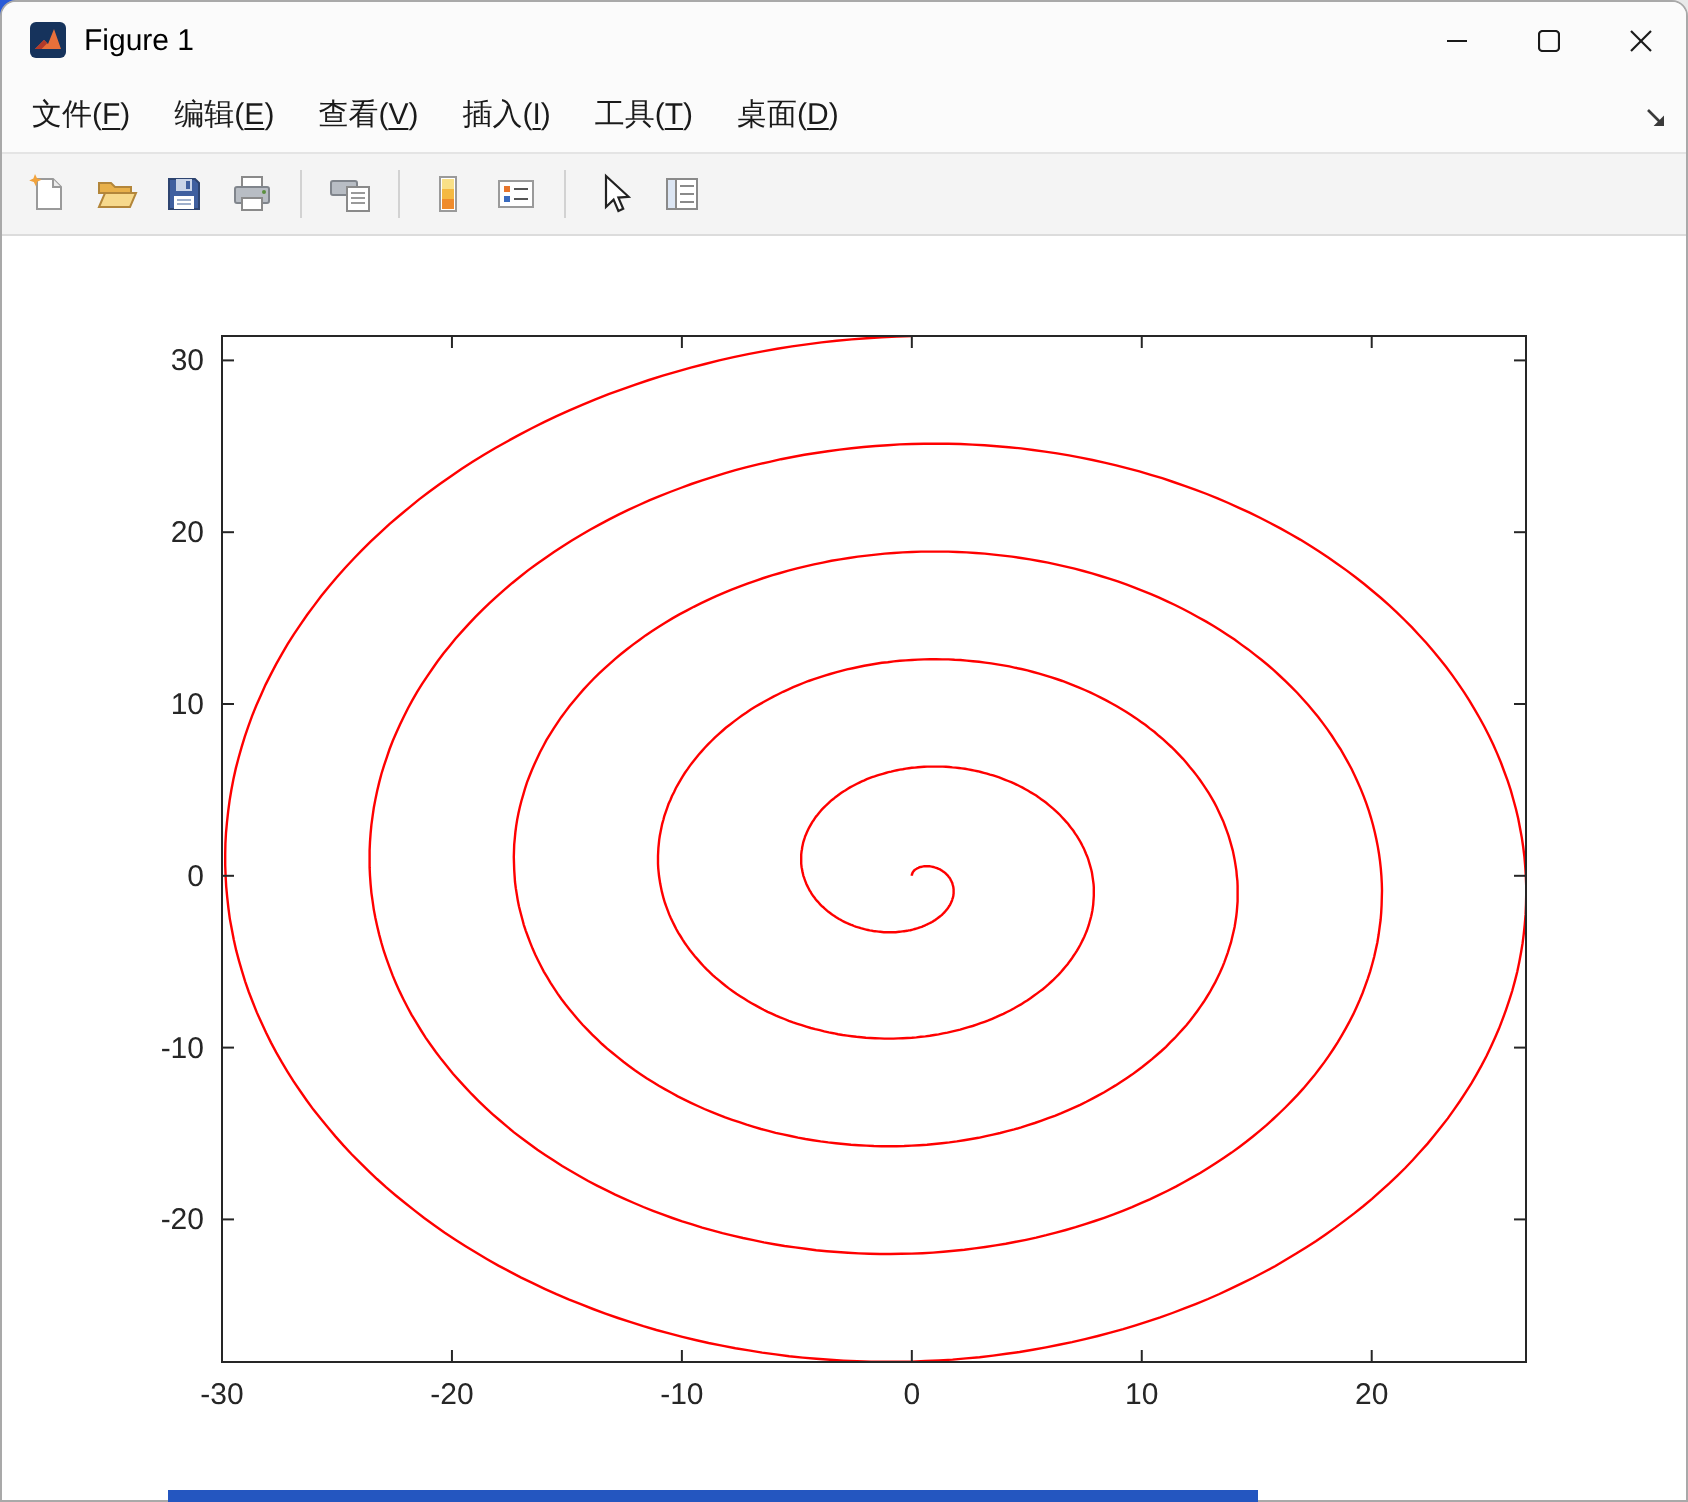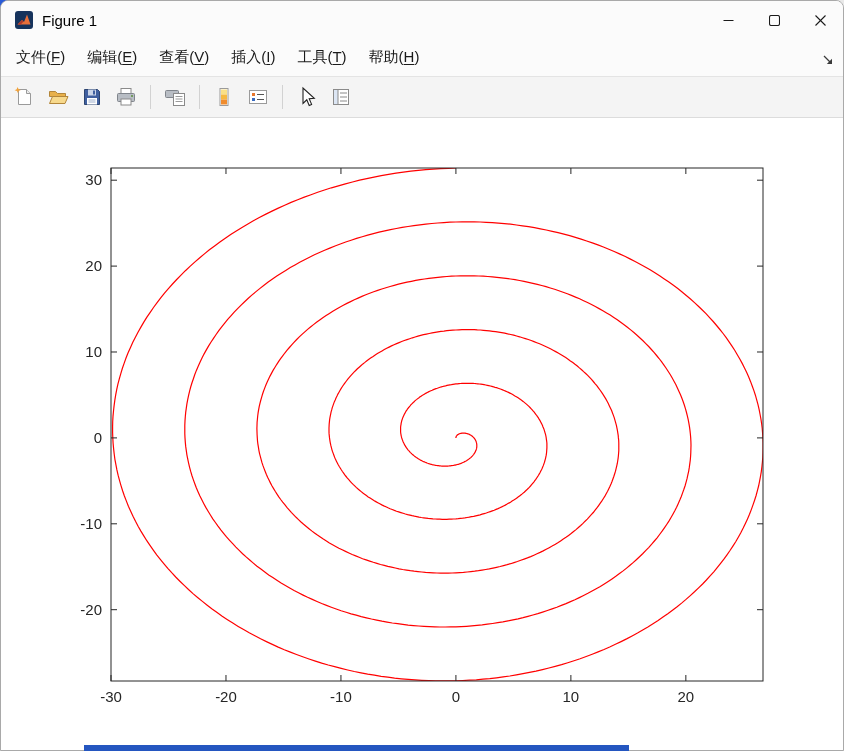--- a/index.html
+++ b/index.html
@@ -124,21 +124,21 @@
       </button>
     </div>
   </div>
 
   <div class="menubar">
     <span class="menu-item"><span>文件(</span><u>F</u><span>)</span></span>
     <span class="menu-item"><span>编辑(</span><u>E</u><span>)</span></span>
     <span class="menu-item"><span>查看(</span><u>V</u><span>)</span></span>
     <span class="menu-item"><span>插入(</span><u>I</u><span>)</span></span>
     <span class="menu-item"><span>工具(</span><u>T</u><span>)</span></span>
-    <span class="menu-item"><span>帮助(</span><u>H</u><span>)</span></span>
+    <span class="menu-item"><span>桌面(</span><u>D</u><span>)</span></span>
     <span class="dock-arrow">
       <svg width="12" height="12" viewBox="0 0 12 12">
         <path d="M2 2 L8 8" stroke="#3a3a3a" stroke-width="1.3" fill="none"></path>
         <path d="M10 4.8 V10 H4.8 Z" fill="#3a3a3a"></path>
       </svg>
     </span>
   </div>
 
   <div class="toolbar">
     <button class="tool-btn">

